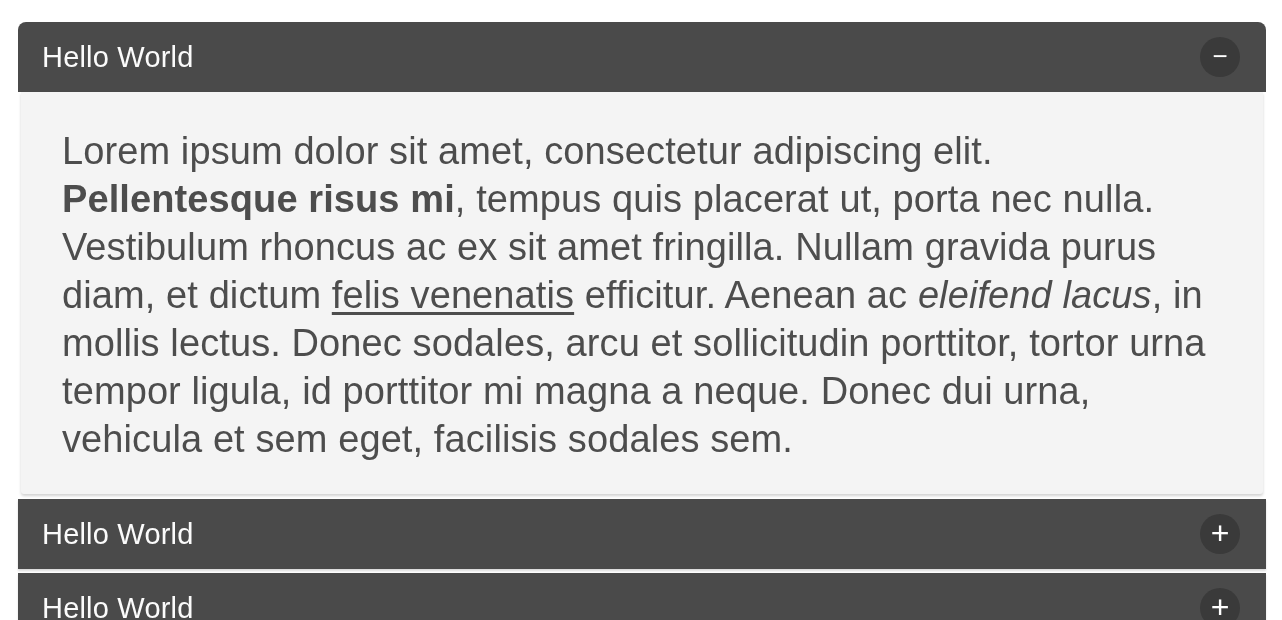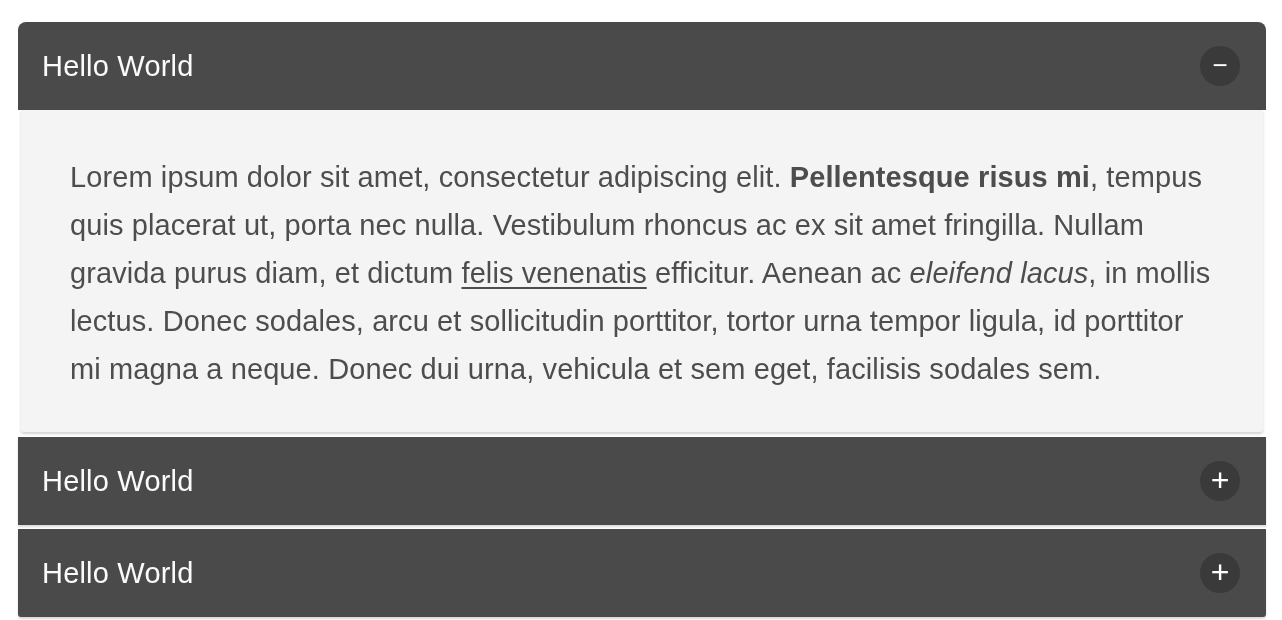--- a/index.html
+++ b/index.html
@@ -10,21 +10,21 @@
     background: #ffffff;
     overflow: hidden;
     font-family: "Liberation Sans", "DejaVu Sans", sans-serif;
   }
   .accordion {
     margin: 22px 16px 0 18px;
   }
   .acc-section { position: relative; }
   .acc-header {
     background: #4a4a4a;
-    height: 88px;
+    height: 70px;
     display: flex;
     align-items: center;
     justify-content: space-between;
     padding: 0 26px 0 24px;
     cursor: pointer;
     box-shadow: 0 2px 2px rgba(0,0,0,0.15);
   }
   .acc-section.first .acc-header {
     border-radius: 8px 8px 0 0;
     box-shadow: none;
@@ -62,22 +62,22 @@
   .toggle-btn .glyph.minus { font-size: 26px; }
   .toggle-btn .glyph.plus  { font-size: 32px; }
   .acc-panel {
     background: #f4f4f4;
     margin: 0 3px;
     padding: 35px 40px 31px 41px;
     border-radius: 0 0 3px 3px;
     box-shadow: 0 2px 3px rgba(0,0,0,0.18);
   }
   .acc-panel p {
-    margin: 8px;
-    font-size: 29px;
+    margin: 0;
+    font-size: 38px;
     line-height: 48px;
     color: #4d4d4d;
     letter-spacing: 0.1px;
   }
   .seg-bold { font-weight: bold; }
   .seg-underline { text-decoration: underline; text-underline-offset: 4px; }
   .seg-italic { font-style: italic; }
 </style>
 </head>
 <body>

